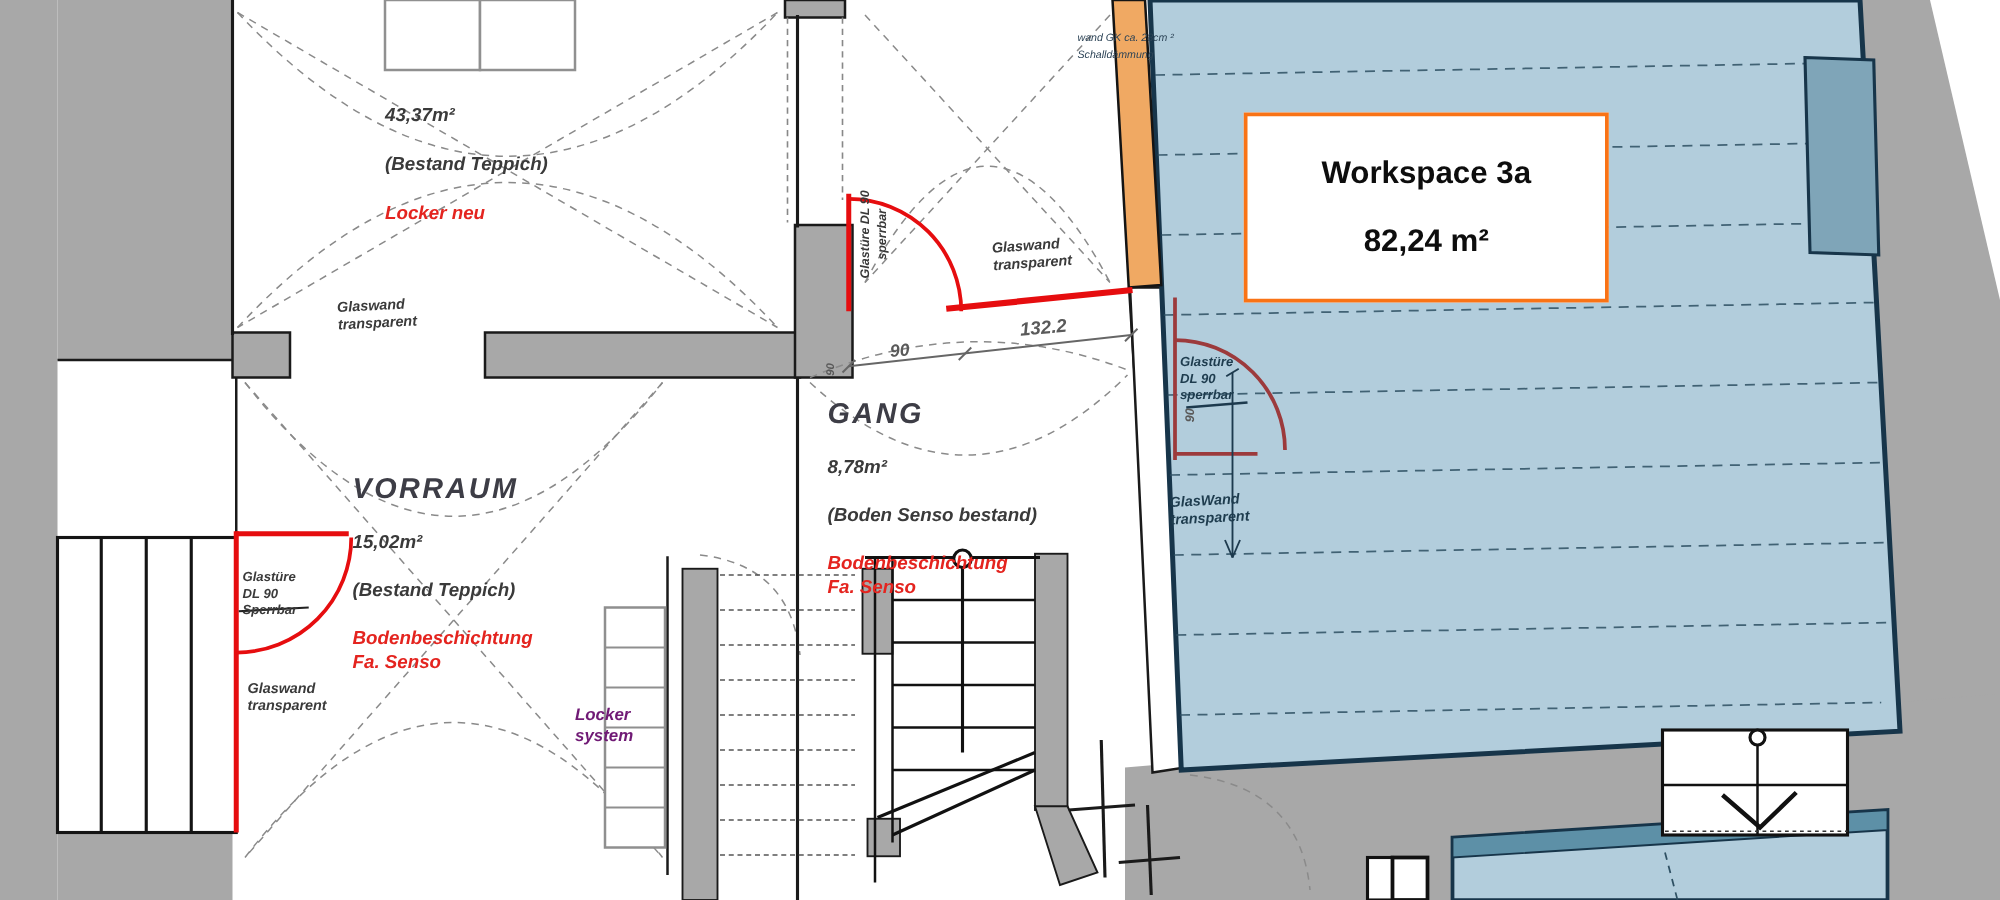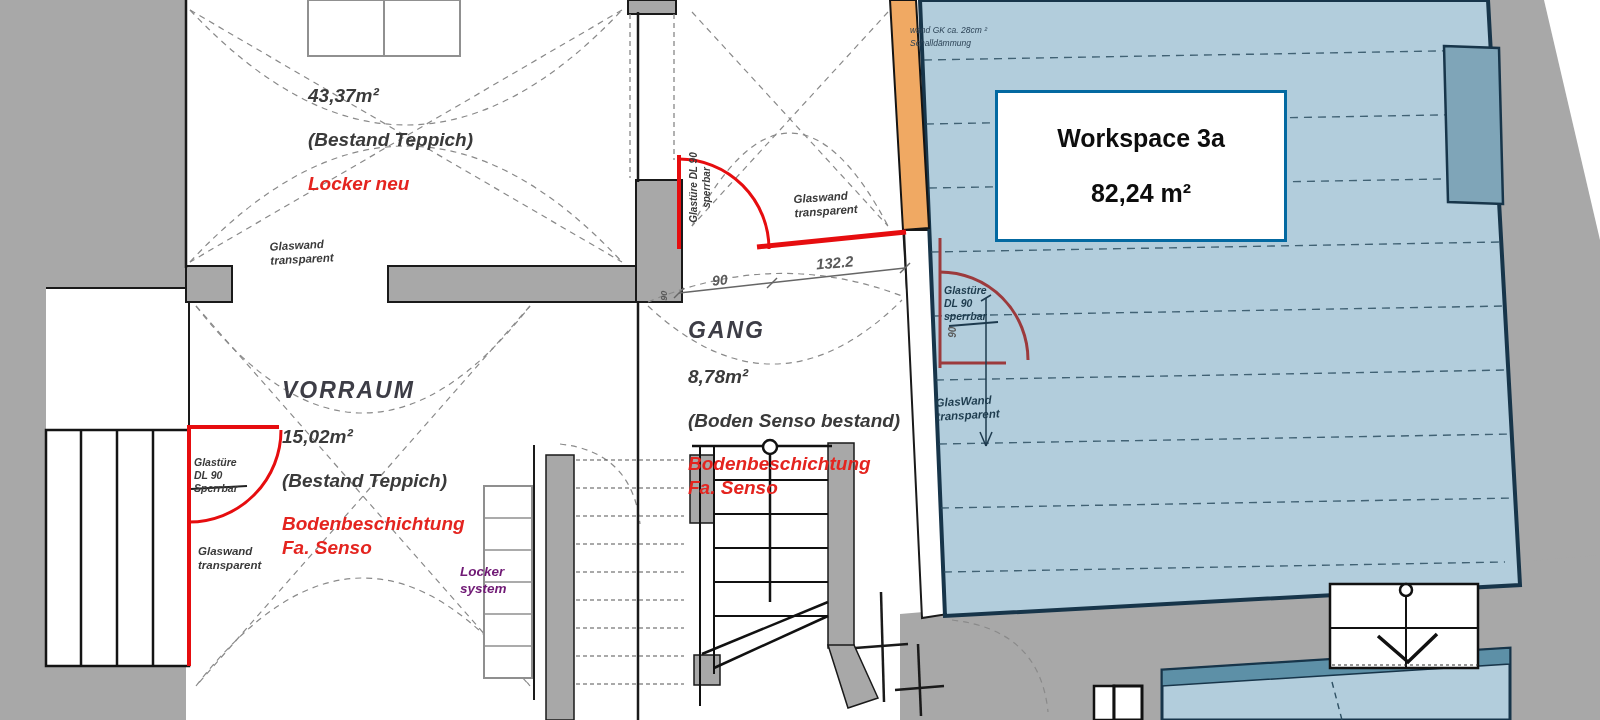--- a/index.html
+++ b/index.html
@@ -1,28 +1,28 @@
 <!DOCTYPE html>
 <html><head>
 <meta charset="utf-8">
 <style>
   html,body{margin:0;padding:0;background:#fff;}
   .plan{position:relative;width:1600px;height:720px;overflow:hidden;background:#fff;
         font-family:"Liberation Sans", sans-serif;}
   .plan svg{position:absolute;left:0;top:0;}
   .lbl{position:absolute;font-style:italic;color:#3a3a3a;white-space:pre-line;line-height:1.25;z-index:2;}
   .room-name{font-size:23px;font-weight:600;letter-spacing:2px;color:#3d3d46;}
-  .room-sub{font-size:19px;font-weight:600;}
+  .room-sub{font-size:15px;font-weight:600;}
   .red{color:#e4241f;}
   .small{font-size:11.5px;font-weight:600;}
   .tiny{font-size:10.5px;font-weight:600;}
   .navy{color:#1e3c4e;}
   .dim{font-style:italic;color:#5a5a5a;font-weight:600;}
   .ws3a-box{position:absolute;left:995px;top:90px;width:286px;height:134px;background:#fff;
-            border:3px solid #0369a1;z-index:3;display:flex;flex-direction:column;
+            border:3px solid #f97316;z-index:3;display:flex;flex-direction:column;
             align-items:center;justify-content:space-evenly;padding:6px 0;}
   .ws3a-box div{font-weight:700;font-size:25px;color:#0d0d0d;font-style:normal;}
   .rot{transform:rotate(-90deg);transform-origin:center center;text-align:center;}
 </style>
 </head>
 <body>
 
 <div class="plan">
 
 <svg width="1600" height="720" viewBox="0 0 1600 720">
@@ -209,21 +209,21 @@
   </div>
 
   <div class="lbl" style="left:282px;top:356px;">
     <div class="room-name">VORRAUM</div>
     <div class="room-sub">15,02m²</div>
     <div class="room-sub">(Bestand Teppich)</div>
     <div class="room-sub red">Bodenbeschichtung
 Fa. Senso</div>
   </div>
 
-  <div class="lbl" style="left:662px;top:296px;margin-left:26px;">
+  <div class="lbl" style="left:662px;top:296px;">
     <div class="room-name">GANG</div>
     <div class="room-sub">8,78m²</div>
     <div class="room-sub">(Boden Senso bestand)</div>
     <div class="room-sub red">Bodenbeschichtung
 Fa. Senso</div>
   </div>
 
   <div class="ws3a-box">
     <div>Workspace 3a</div>
     <div>82,24 m²</div>
@@ -245,21 +245,21 @@
 DL 90
 Sperrbar</div>
 
   <div class="lbl tiny rot" style="left:650px;top:175px;width:100px;font-size:10px;">Glastüre DL 90
 sperrbar</div>
 
   <div class="lbl tiny navy" style="left:944px;top:284px;">Glastüre
 DL 90
 sperrbar</div>
 
-  <div class="lbl" style="left:910px;top:24px;font-size:8.5px;color:#2c4356;line-height:1.5;">wand GK ca. 28cm ²
+  <div class="lbl" style="left:862px;top:24px;font-size:8.5px;color:#2c4356;line-height:1.5;">wand GK ca. 28cm ²
 Schalldämmung</div>
 
   <div class="lbl" style="left:460px;top:564px;font-size:13.5px;color:#701a75;font-weight:600;">Locker
 system</div>
 
   <div class="lbl dim" style="left:712px;top:272px;font-size:14px;transform:rotate(-5deg);">90</div>
 
   <div class="lbl dim" style="left:816px;top:254px;font-size:15px;transform:rotate(-5deg);">132.2</div>
 
   <div class="lbl dim rot" style="left:660px;top:290px;font-size:9px;">90</div>

